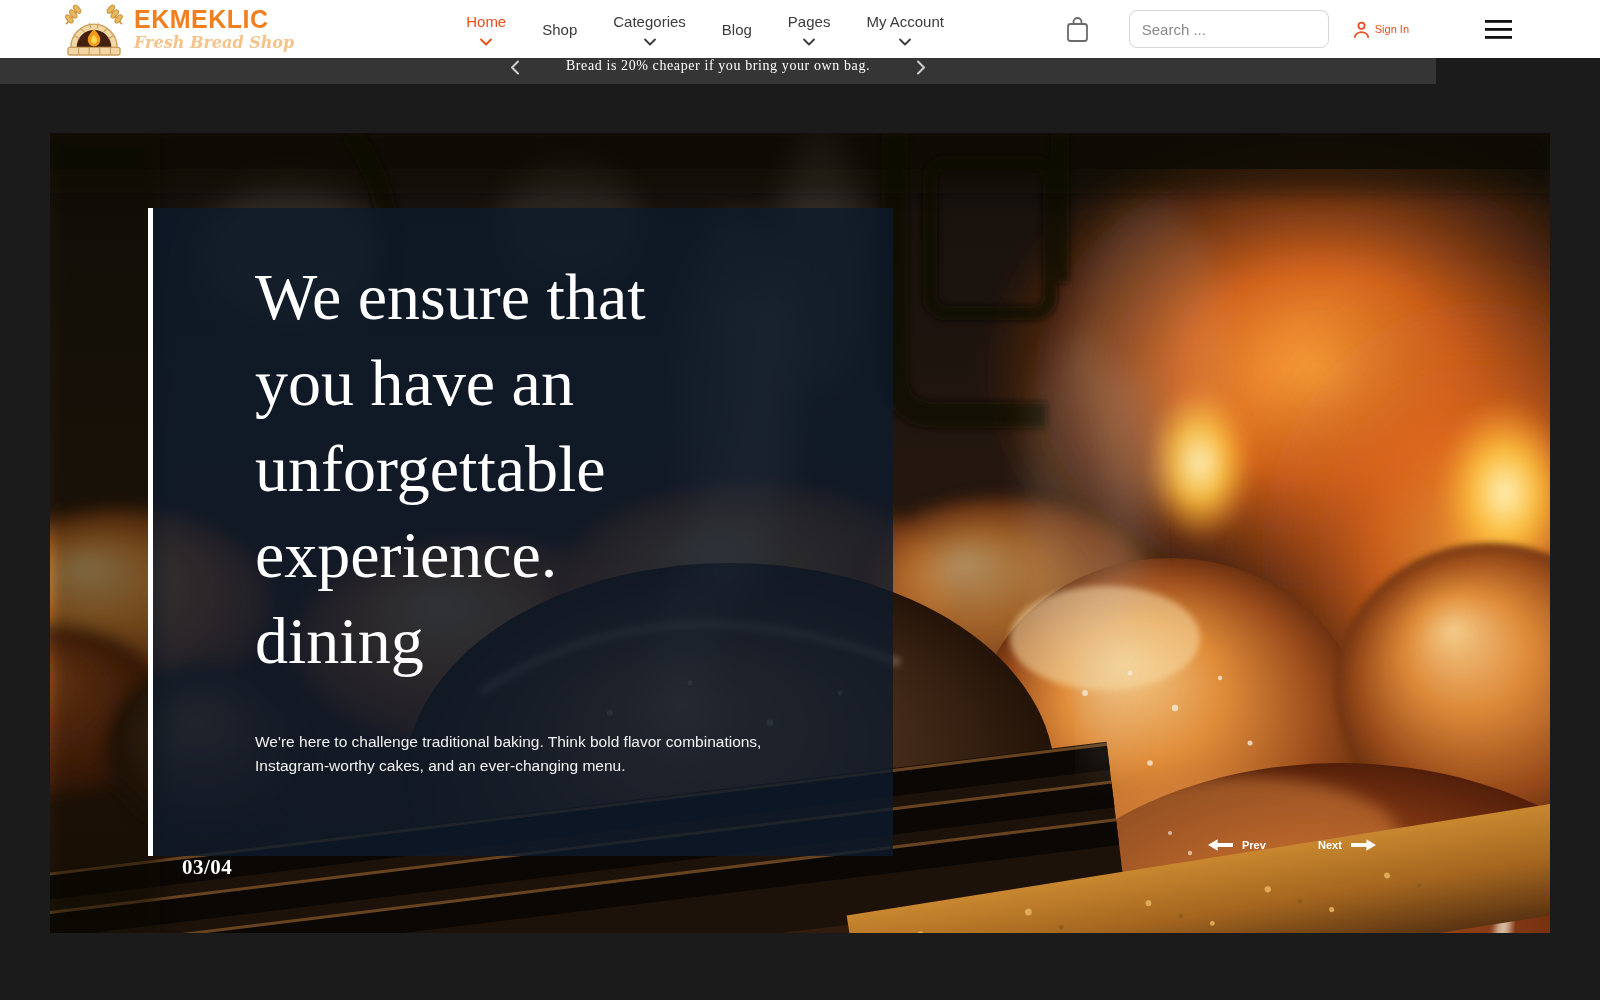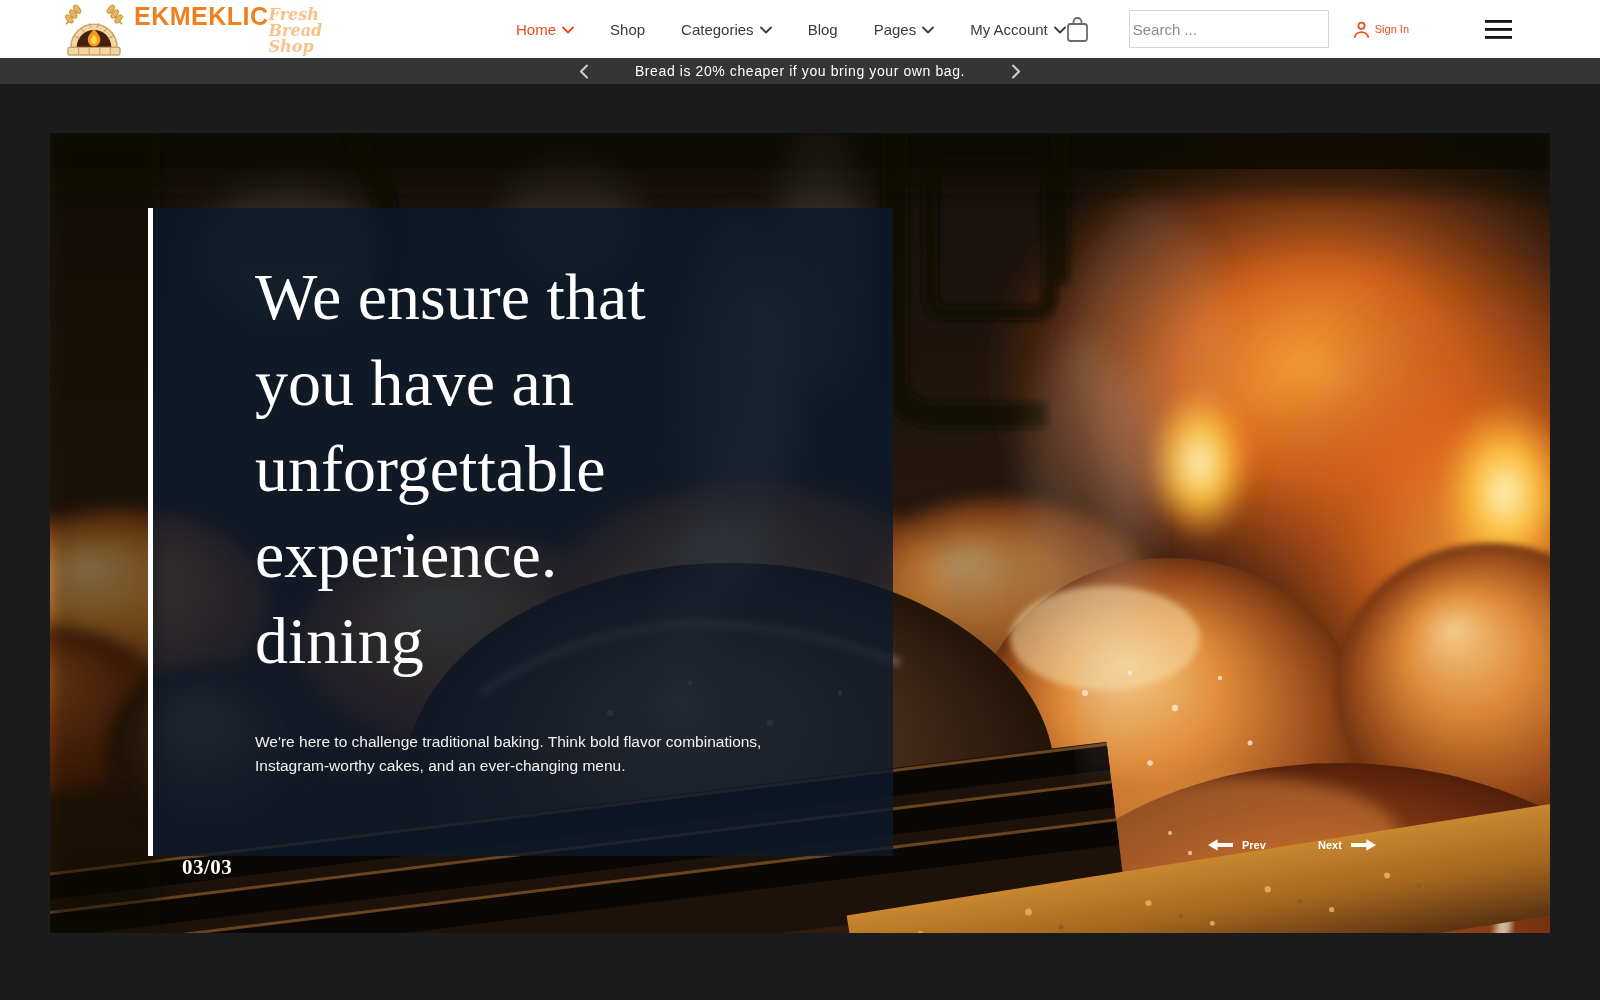--- a/index.html
+++ b/index.html
@@ -11,54 +11,54 @@
   }
 
   
   .header {
     width:1600px; height:58px; background:#ffffff;
     display:flex; align-items:center;
     padding:0 88px 0 62px;
     position:relative;
   }
   .logo { display:flex; align-items:center; gap:8px; cursor:pointer; }
-  .logo-text { display:flex; line-height:1; }
+  .logo-text { display:flex; flex-direction:column; line-height:1; }
   .logo-name {
     font-size:25px; font-weight:800; color:#f0801f;
     letter-spacing:.5px; font-family:"Liberation Sans", sans-serif;
   }
   .logo-tagline {
     font-family:"DejaVu Serif", serif; font-style:italic;
     font-size:16px; color:#f6c289; margin-top:3px;font-weight:bold;
   }
   .nav { display:flex; align-items:center; gap:36px; margin-left:172px; }
   .nav-item {
     display:flex; align-items:center; gap:6px;
-    font-size:15px; color:#3b3b3b; cursor:pointer; white-space:nowrap;
+    font-size:15px; color:#3b3b3b; cursor:pointer; white-space:nowrap;flex-direction:column;
   }
   .nav-item.active { color:#e94e1b; }
   .nav-item .chev { display:inline-flex; margin-top:2px; }
   .header-right { margin-left:auto; display:flex; align-items:center; }
   .cart-btn { cursor:pointer; display:flex; margin-right:40px; }
   .search-box {
-    width:200px; height:38px; border:1px solid #d6d6d6; border-radius:0;
-    font-size:15px; color:#555; padding:0 3px; outline:none;
+    width:200px; height:38px; border:1px solid #d6d6d6; border-radius:8px;
+    font-size:15px; color:#555; padding:0 12px; outline:none;
     font-family:"Liberation Sans", sans-serif;
   }
   .search-box::placeholder { color:#8a8a8a; }
   .signin {
     display:flex; align-items:center; gap:5px; color:#e94e1b;
     font-size:11px; cursor:pointer; margin-left:24px; white-space:nowrap;
   }
   .burger { margin-left:76px; cursor:pointer; display:flex; }
 
   
   .announce {
-    width:1600px; height:26px; background:#353535;
-    display:flex; align-items:center; justify-content:center; gap:42px;
+    width:1436px; height:26px; background:#353535;
+    display:flex; align-items:flex-start; justify-content:center; gap:42px;font-family:Liberation Serif, serif;
   }
   .announce-text {
     color:#ffffff; font-size:14px; letter-spacing:.6px; font-weight:500;
   }
   .announce-arrow { cursor:pointer; display:flex; padding:2px 4px; }
 
   
   .hero {
     position:relative; width:1500px; height:800px;
     margin:49px auto 0 auto; overflow:hidden; background:#241710;padding-left:21px;
@@ -415,21 +415,21 @@
       <div>unforgettable</div>
       <div>experience.</div>
       <div>dining</div>
     </div>
     <div class="subtitle">
       <div>We're here to challenge traditional baking. Think bold flavor combinations,</div>
       <div>Instagram-worthy cakes, and an ever-changing menu.</div>
     </div>
   </div>
 
-  <div class="slide-counter">03/03</div>
+  <div class="slide-counter">03/04</div>
 
   <div class="slider-nav-btn prev">
     <span style="display:flex;">
       <svg width="25" height="14" viewBox="0 0 26 14">
         <polygon points="26,5 10,5 10,1 0,7 10,13 10,9 26,9" fill="#ffffff"></polygon>
       </svg>
     </span>
     <span>Prev</span>
   </div>
 

